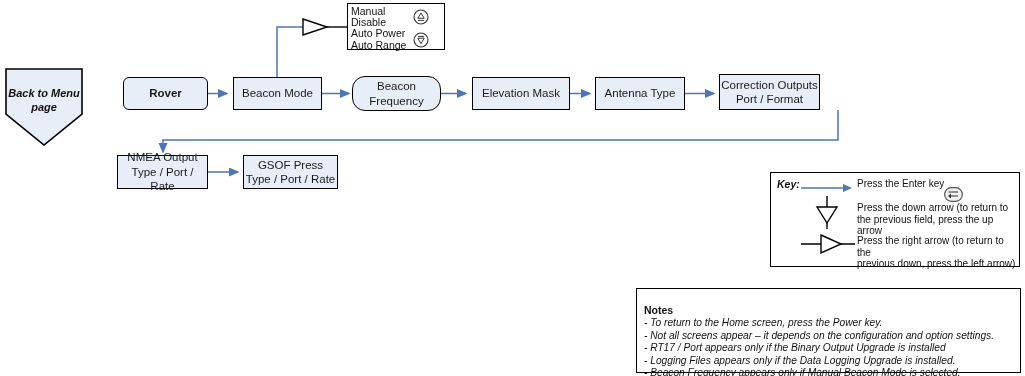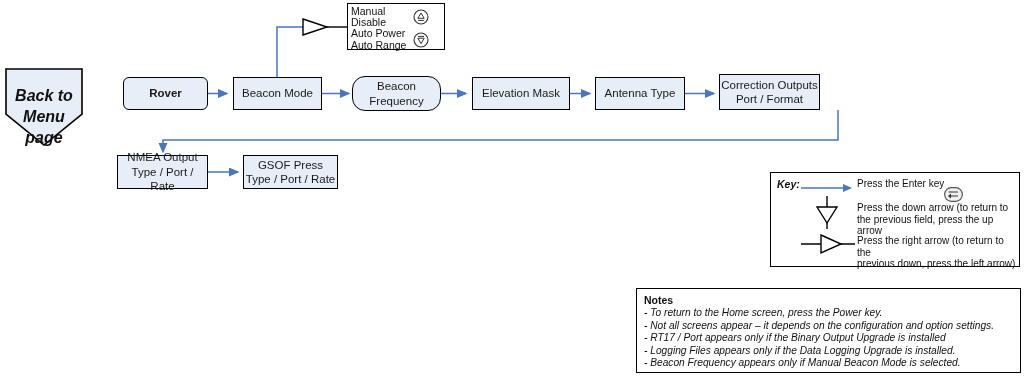--- a/index.html
+++ b/index.html
@@ -56,21 +56,21 @@
   }
   .pentagon-shape {
     position: absolute;
     inset: 0;
   }
   .pentagon-label {
     position: absolute;
     left: 0; top: 18px;
     width: 78px;
     text-align: center;
-    font-size: 16px;
+    font-size: 11px;
     font-weight: bold;
     font-style: italic;
     color: #111;
     line-height: 1.3;
   }
   .pentagon-label span { display: block; }
 
   
   .optionbox {
     position: absolute;
@@ -131,21 +131,21 @@
   }
 
   
   .notesbox {
     position: absolute;
     left: 636px; top: 288px;
     width: 385px; height: 85px;
     box-sizing: border-box;
     background: #ffffff;
     border: 1.5px solid #000;
-    padding: 5px 7px;
+    padding: 15px 7px;
   }
   .notes-title {
     font-size: 10.5px;
     font-weight: bold;
     color: #111;
     margin-bottom: 1px;
   }
   .notes-list {
     list-style: none;
     margin: 0;

